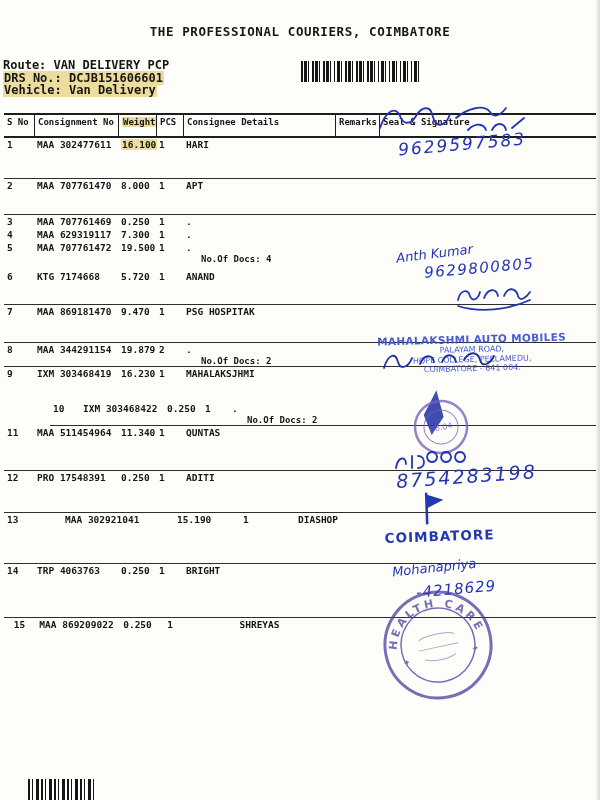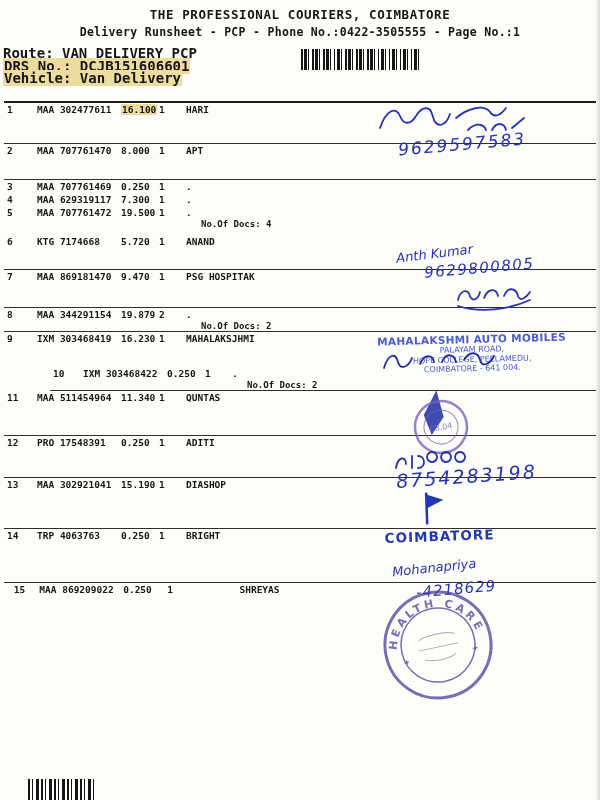--- a/index.html
+++ b/index.html
@@ -1,24 +1,24 @@
 <!DOCTYPE html>
 <html><head>
 <meta charset="utf-8">
 <style>
   html,body{margin:0;padding:0}
   body{width:600px;height:800px;background:#d9d9d9;font-family:"DejaVu Sans Mono",monospace}
   .page{position:relative;width:600px;height:800px;background:#fdfdfa;overflow:hidden;color:#161616}
   .page::after{content:'';position:absolute;right:0;top:0;width:5px;height:100%;
     background:linear-gradient(to left,rgba(0,0,0,.14),rgba(0,0,0,0));pointer-events:none}
 
-  .title{text-align:center;font-weight:bold;font-size:12.5px;letter-spacing:.6px;padding-top:7px}
+  .title{text-align:center;font-weight:bold;font-size:12.5px;letter-spacing:.6px;padding-top:24px}
   .subtitle{text-align:center;font-weight:bold;font-size:11.5px;letter-spacing:.3px;margin-top:3px}
 
-  .meta{position:relative;margin:8px 0 0 3px;font-size:14px;font-weight:bold;line-height:12.5px;height:52px}
+  .meta{position:relative;margin:20px 0 0 3px;font-size:12px;font-weight:bold;line-height:12.5px;height:52px}
   .hl{background:#ecdc9e;padding:0 1px}
   .meta-right{position:absolute;left:424px;top:4px;line-height:13px}
   .barcode{position:absolute;left:298px;top:2px;width:120px;height:21px;
     background:repeating-linear-gradient(90deg,#151515 0 1.5px,transparent 1.5px 3px,#151515 3px 6px,
     transparent 6px 7px,#151515 7px 8px,transparent 8px 11px)}
   .barcode-bottom{position:absolute;left:28px;top:779px;width:66px;height:21px;
     background:repeating-linear-gradient(90deg,#151515 0 2px,transparent 2px 4px,#151515 4px 5px,
     transparent 5px 8px,#151515 8px 11px,transparent 11px 13px)}
 
   .tbl{margin:2px 4px 0 4px;border-top:2px solid #1d1d1d}
@@ -64,30 +64,38 @@
   .big-stamp circle{fill:none;stroke:#4b3f9d}
   .big-stamp text{fill:#4b3f9d;font-family:"DejaVu Sans",sans-serif}
   .big-stamp path.inner{fill:none;stroke:#4b3f9d;stroke-width:1;opacity:.6}
 </style>
 </head>
 <body>
 
 <div class="page">
 
   <div class="title">THE PROFESSIONAL COURIERS, COIMBATORE</div>
-  <div class="subtitle">Delivery Runsheet - PCP - Phone No.:0422-3505555 - Page No.:1</div>
 
   <div class="meta">
     <div>Route: VAN DELIVERY PCP</div>
     <div><span class="hl">DRS No.: DCJB151606601</span></div>
     <div><span class="hl">Vehicle: Van Delivery</span></div>
     <div class="barcode"></div>
   </div>
 
   <div class="tbl">
+    <div class="thead">
+      <div>S No</div>
+      <div>Consignment No</div>
+      <div><span class="hl">Weight</span></div>
+      <div>PCS</div>
+      <div>Consignee Details</div>
+      <div>Remarks</div>
+      <div>Seal &amp; Signature</div>
+    </div>
     <div>
         <div class="trow divider" style="min-height: 40px;">
           <div>1</div>
           <div>MAA 302477611</div>
           <div><span class="hl">16.100</span></div>
           <div>1</div>
           <div>HARI</div>
           <div></div>
           <div></div>
         </div>
@@ -186,21 +194,21 @@
         </div>
         <div class="trow divider" style="min-height: 41px;">
           <div>12</div>
           <div>PRO 17548391</div>
           <div>0.250</div>
           <div>1</div>
           <div>ADITI</div>
           <div></div>
           <div></div>
         </div>
-        <div class="trow divider" style="min-height: 50px;">
+        <div class="trow divider" style="min-height: 50px; gap: 28px;">
           <div>13</div>
           <div>MAA 302921041</div>
           <div>15.190</div>
           <div>1</div>
           <div>DIASHOP</div>
           <div></div>
           <div></div>
         </div>
         <div class="trow divider" style="min-height: 53px;">
           <div>14</div>

